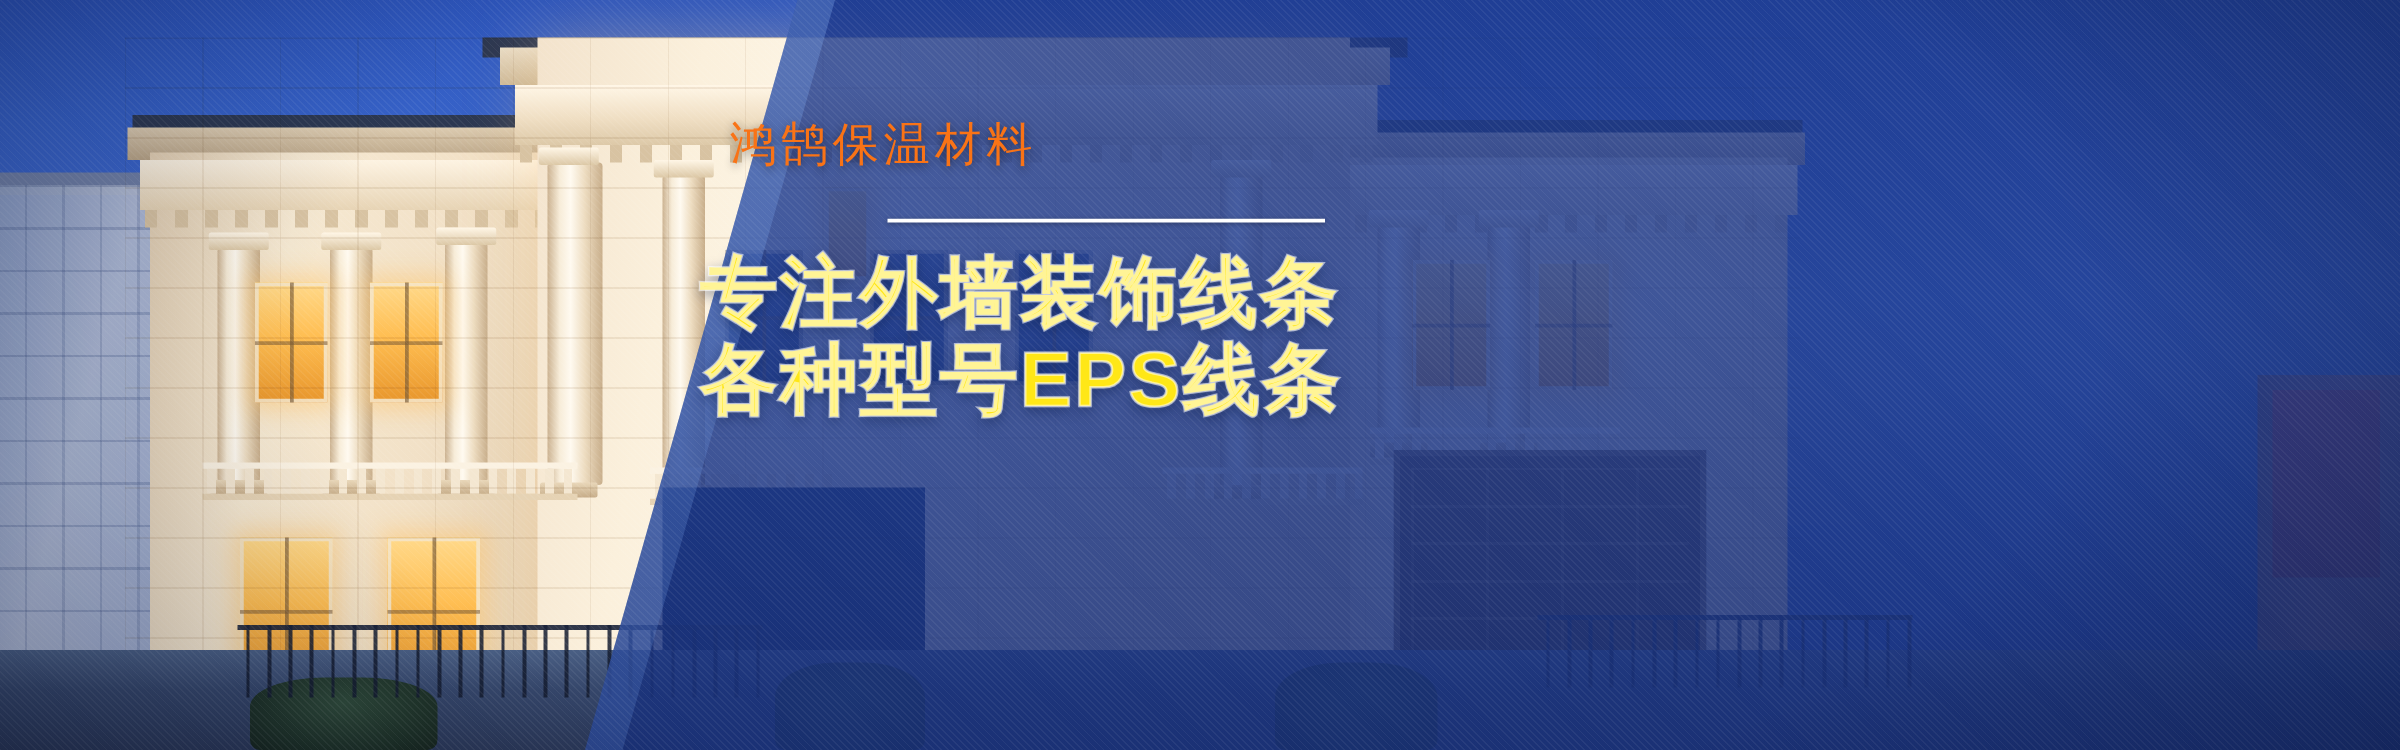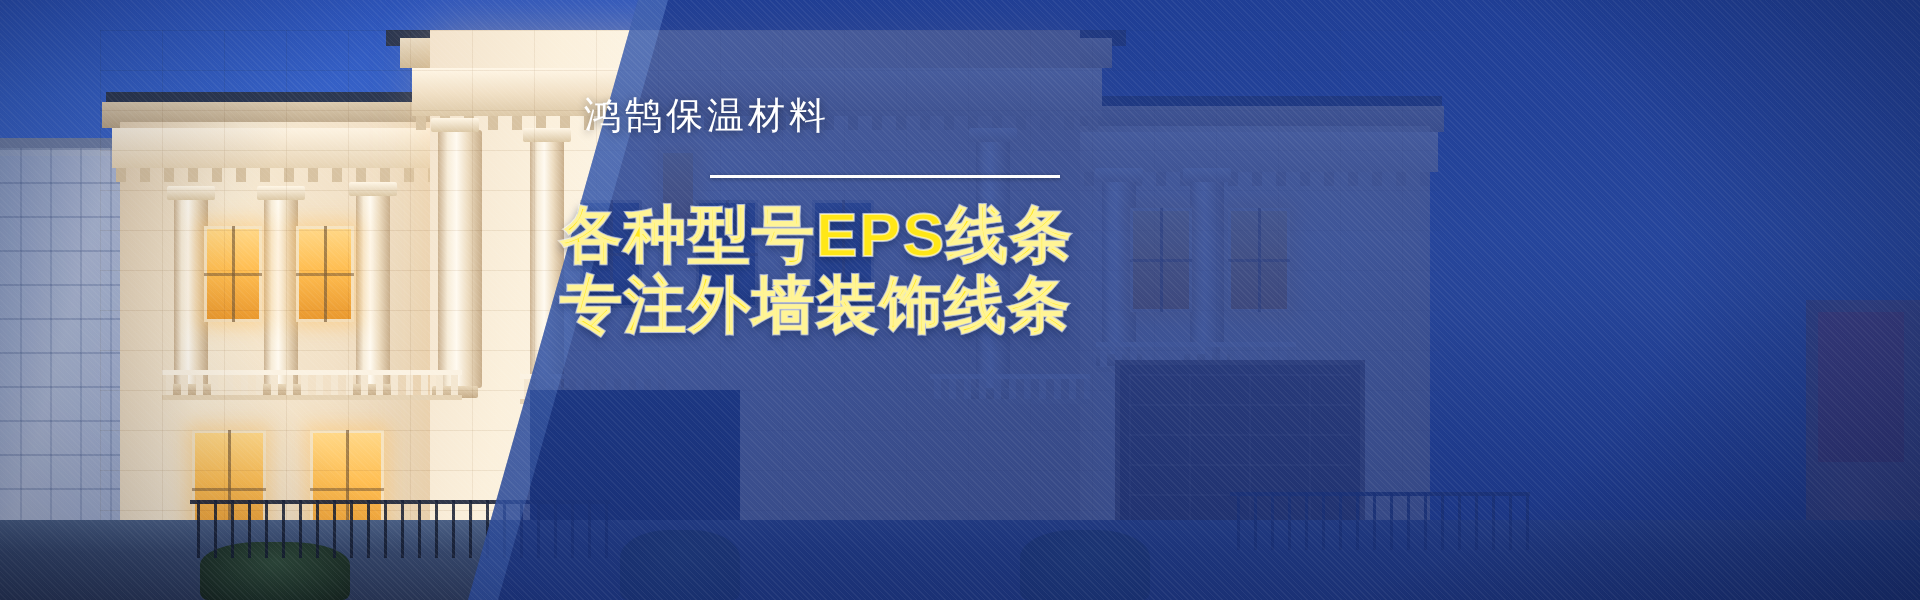--- a/index.html
+++ b/index.html
@@ -264,21 +264,21 @@
     background:radial-gradient(ellipse 1300px 700px at 50% 45%,
       rgba(0,0,0,0) 55%, rgba(5,12,35,.42) 100%);
     pointer-events:none;
   }
 
   
   .content {
     position:absolute; left:556px; top:96px; width:900px;
   }
   .eyebrow {
-    font-size:37px; line-height:1.1; color:#ffffff; letter-spacing:4px;
+    font-size:37px; line-height:1.1; color:#f97316; letter-spacing:4px;
     font-weight:400;
     text-shadow:0 2px 8px rgba(0,0,0,.45);
     padding-left:28px;
   }
   .divider {
     width:350px; height:3px; background:#ffffff;
     margin:38px 0 0 154px;
     box-shadow:0 1px 4px rgba(0,0,0,.35);
   }
   .headline {
@@ -384,19 +384,19 @@
   <div class="hatch"></div>
   <div class="vignette"></div>
 
   <div class="content">
 
     <div class="eyebrow">鸿鹄保温材料</div>
 
     <div class="divider"></div>
 
     <div class="headline">
+      <div class="headline-line">专注外墙装饰线条</div>
       <div class="headline-line">各种型号EPS线条</div>
-      <div class="headline-line">专注外墙装饰线条</div>
     </div>
 
 
   </div>
 </div>
 
 </body></html>

